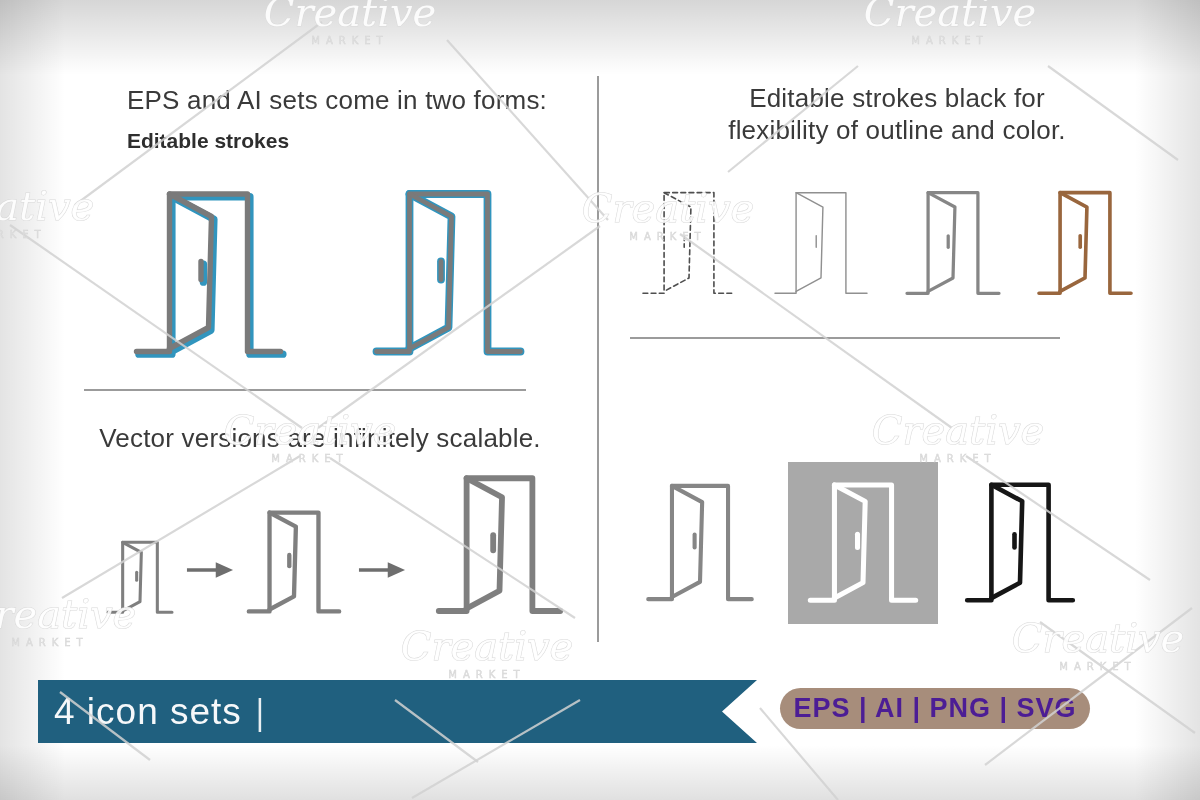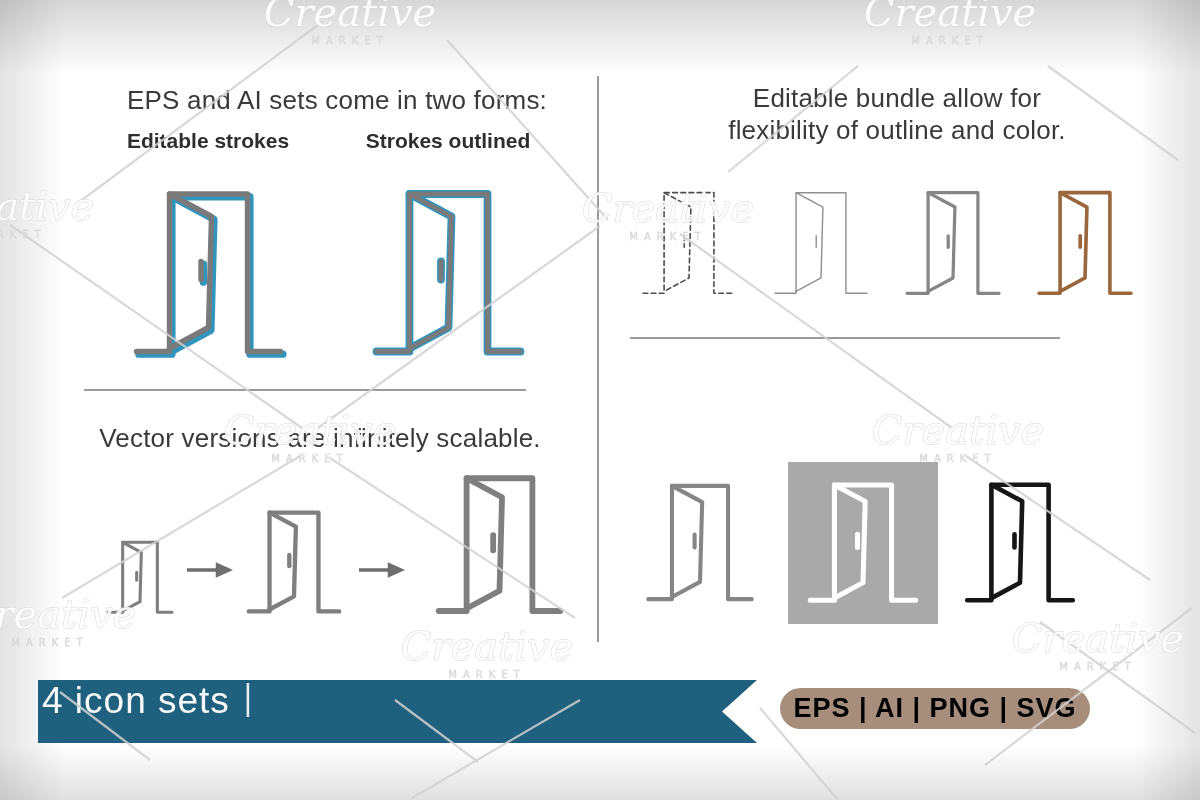--- a/index.html
+++ b/index.html
@@ -23,64 +23,63 @@
   svg.door{overflow:visible;display:block;}
   
   #wm{pointer-events:none;}
   .wline{stroke:var(--watermark-line);stroke-width:2.2;opacity:.85;}
   .wm-script{font-family:"DejaVu Serif","Liberation Serif",serif;font-style:italic;font-size:40px;
              fill:rgba(255,255,255,.88);stroke:#d8d8d8;stroke-width:1;paint-order:stroke;text-anchor:middle;}
   .wm-caps{font-family:"DejaVu Sans",sans-serif;font-size:10px;letter-spacing:6px;
            fill:#e2e2e2;stroke:#d4d4d4;stroke-width:.4;text-anchor:middle;}
   
   #banner{
-    background:var(--banner-bg);display:flex;align-items:flex-start;
+    background:var(--banner-bg);display:flex;align-items:center;
     clip-path:polygon(0 0,100% 0,calc(100% - 35px) 50%,100% 100%,0 100%);
-    color:#fff;padding-left:4px;box-sizing:border-box;
+    color:#fff;padding-left:16px;box-sizing:border-box;
   }
   #banner .thin{font-size:37px;font-weight:normal;letter-spacing:1px;opacity:.96;}
   #banner .sep{font-size:30px;font-weight:normal;opacity:.9;padding:0 14px;transform:scaleY(1.25);display:inline-block;}
   #banner .bold{font-size:37px;font-weight:bold;letter-spacing:.5px;}
   #badge{
-    background:var(--badge-bg);border-radius:21px;color:#000000;font-weight:bold;font-size:27px;
+    background:var(--badge-bg);border-radius:21px;color:#4c1d95;font-weight:bold;font-size:27px;
     display:flex;align-items:center;justify-content:center;letter-spacing:1px;
   }
   .graysquare{background:var(--square-gray);}
 </style>
 </head>
 <body>
 
 <div id="canvas">
 
   <svg width="0" height="0" style="position:absolute" aria-hidden="true">
     <symbol id="door" viewBox="0 0 102 120" class="doorpaths">
       <path d="M3 113 H25 V8 H77 V113 H99"></path>
       <path d="M25 8 L53 23 L51 97 L25 111"></path>
       <path d="M46 53 L46 65"></path>
     </symbol>
   </svg>
 
   <div class="abs h1" style="left:40px;top:84px;width:594px;">EPS and AI sets come in two forms:</div>
   <div class="abs sub" style="left:118px;top:129px;width:180px;">Editable strokes</div>
-  <div class="abs sub" style="left:358px;top:129px;width:180px;">Strokes outlined</div>
 
   <svg class="abs door doorpaths" viewBox="0 0 102 120" style="left:132px;top:182px;width:153px;height:180px;">
     <use href="#door" style="stroke:var(--accent-blue);stroke-width:4.9;transform:translate(1.6px,1.8px);"></use>
     <use href="#door" style="stroke:var(--door-gray);stroke-width:3.6;"></use>
   </svg>
   <svg class="abs door doorpaths" viewBox="0 0 102 120" style="left:372px;top:182px;width:153px;height:180px;">
     <use href="#door" style="stroke:var(--accent-blue);stroke-width:5.2;"></use>
     <use href="#door" style="stroke:var(--door-gray);stroke-width:3.2;"></use>
   </svg>
 
   <div class="abs divider" style="left:84px;top:389px;width:442px;height:2px;"></div>
   <div class="abs divider" style="left:630px;top:337px;width:430px;height:2px;"></div>
   <div class="abs divider" style="left:597px;top:76px;width:2px;height:566px;"></div>
 
-  <div class="abs h1" style="left:640px;top:82px;width:514px;">Editable bundle allow for
+  <div class="abs h1" style="left:640px;top:82px;width:514px;">Editable strokes black for
 flexibility of outline and color.</div>
 
   <svg class="abs door doorpaths" viewBox="0 0 102 120" style="left:640px;top:185px;width:98px;height:115px;stroke:var(--dashed-door-gray);stroke-width:1.7;stroke-dasharray:5 3.5;">
       <use href="#door"></use>
     </svg>
   <svg class="abs door doorpaths" viewBox="0 0 102 120" style="left:772px;top:185px;width:98px;height:115px;stroke:var(--thin-door-gray);stroke-width:1.5;">
       <use href="#door"></use>
     </svg>
   <svg class="abs door doorpaths" viewBox="0 0 102 120" style="left:904px;top:185px;width:98px;height:115px;stroke:var(--mid-door-gray);stroke-width:3.4;">
       <use href="#door"></use>

